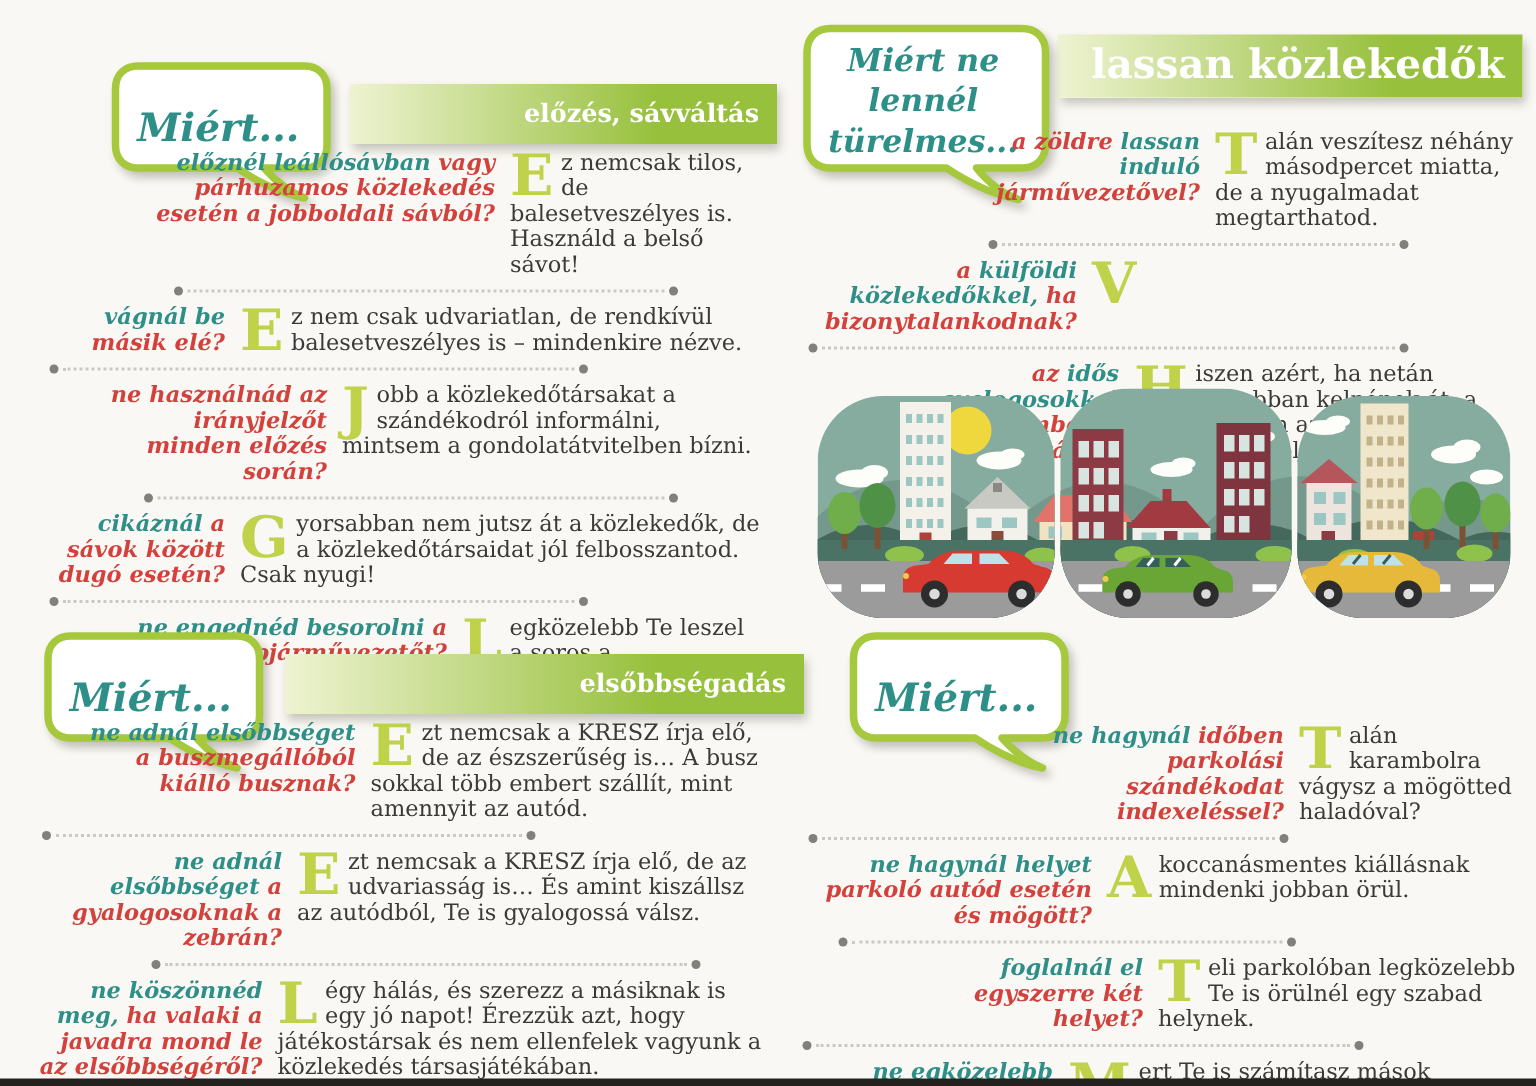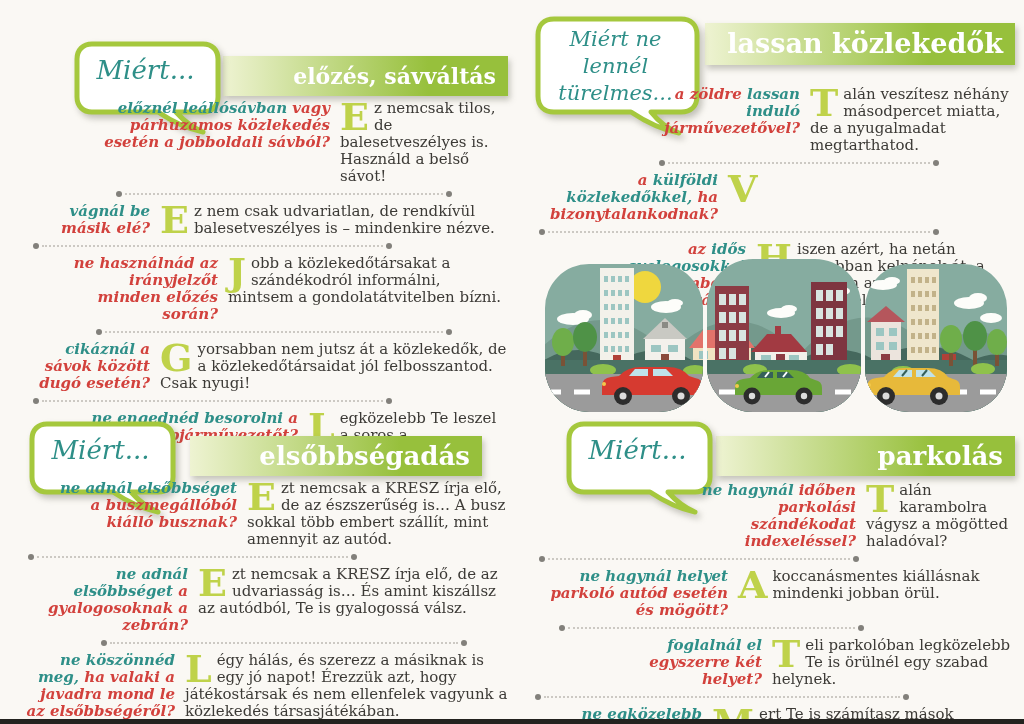--- a/index.html
+++ b/index.html
@@ -14,23 +14,23 @@
     background:linear-gradient(90deg,var(--band1) 0%,var(--band2) 72%,var(--band2) 100%);
     color:#fff;font-weight:bold;text-align:right;
     box-shadow:2px 4px 6px rgba(110,110,95,.38);
   }
   .band span{display:block;padding-right:12px}
   .bubble{position:absolute;filter:drop-shadow(3px 4px 3px rgba(110,110,95,.4))}
   .bubble svg{position:absolute;left:0;top:0}
   .bubble-shape{fill:#ffffff;stroke:var(--bubble-border);stroke-width:5;stroke-linejoin:round}
   .btxt{
     position:absolute;left:6px;right:10px;text-align:center;
-    color:var(--teal);font-weight:normal;font-style:italic;
-  }
-  .btxt-one{top:8px;font-size:26px;line-height:44px}
+    color:var(--teal);font-weight:bold;font-style:italic;
+  }
+  .btxt-one{top:24px;font-size:26px;line-height:44px}
   .btxt-three{top:12px;font-size:21px;line-height:27px}
   .btxt span{display:block}
   .rows{position:absolute;left:0;right:0}
   .qa{display:flex;gap:10px;align-items:flex-start}
   .q{
     flex:none;text-align:right;box-sizing:border-box;
     font-style:italic;font-weight:bold;font-size:15px;line-height:17px;
   }
   .q .teal{color:var(--teal)}
   .q .red{color:var(--red)}
@@ -49,21 +49,21 @@
   }
   .sep::before{left:-9px}
   .sep::after{right:-9px}
   .illu{position:absolute;left:545px;top:256px}
   .scan-edge{position:absolute;left:0;right:0;bottom:0;height:5px;background:#23221f}
 </style>
 </head>
 <body>
 
 <section class="sec" style="left:30px;top:40px;width:478px;height:360px">
-  <div class="band" style="left:193px;top:16px;width:285px;height:40px;font-size:22px;line-height:40px">
+  <div class="band" style="left:203px;top:16px;width:285px;height:40px;font-size:17px;line-height:40px">
     <span>előzés, sávváltás</span>
   </div>
   <div class="bubble" style="left:40px;top:0;width:155px;height:95px">
     <svg width="155" height="95" viewBox="0 0 155 95">
       <path class="bubble-shape" d="M22,4 H133 C142,4 148,10 148,19 V57 C148,66 142,72 133,72 H106 C114,81 123,88 133,92 C118,89 103,82 88,72 H22 C13,72 7,66 7,57 V19 C7,10 13,4 22,4 Z"></path>
     </svg>
     <div class="btxt btxt-one">
       <span>Miért...</span>
     </div>
   </div>
@@ -318,21 +318,21 @@
       <rect x="322" y="127" width="4" height="4" rx="2" fill="#f2c94c"></rect>
       <circle cx="341" cy="140" r="9" fill="#2d2d2d"></circle>
         <circle cx="341" cy="140" r="3.5" fill="#dcdcdc"></circle>
       <circle cx="394" cy="140" r="9" fill="#2d2d2d"></circle>
         <circle cx="394" cy="140" r="3.5" fill="#dcdcdc"></circle>
     </g>
   </g>
 </svg>
 
 <section class="sec" style="left:25px;top:418px;width:483px;height:260px">
-  <div class="band" style="left:165px;top:18px;width:292px;height:40px;font-size:26px;line-height:40px">
+  <div class="band" style="left:165px;top:18px;width:346px;height:40px;font-size:17px;line-height:40px">
     <span>elsőbbségadás</span>
   </div>
   <div class="bubble" style="left:0px;top:2px;width:155px;height:95px">
     <svg width="155" height="95" viewBox="0 0 155 95">
       <path class="bubble-shape" d="M22,4 H133 C142,4 148,10 148,19 V57 C148,66 142,72 133,72 H106 C114,81 123,88 133,92 C118,89 103,82 88,72 H22 C13,72 7,66 7,57 V19 C7,10 13,4 22,4 Z"></path>
     </svg>
     <div class="btxt btxt-one">
       <span>Miért...</span>
     </div>
   </div>
@@ -357,23 +357,20 @@
       <div class="q" style="width:150px">
         <span class="teal">ne köszönnéd meg,</span>
         <span class="red">ha valaki a javadra mond le az elsőbbségéről?</span>
       </div>
       <div class="a"><span class="cap">L</span><span>égy hálás, és szerezz a másiknak is egy jó napot! Érezzük azt, hogy játékostársak és nem ellenfelek vagyunk a közlekedés társasjátékában.</span></div>
     </div>
   </div>
 </section>
 
 <section class="sec" style="left:538px;top:418px;width:477px;height:280px">
-  <div class="band" style="left:178px;top:18px;width:299px;height:40px;font-size:26px;line-height:40px">
-    <span>parkolás</span>
-  </div>
   <div class="bubble" style="left:24px;top:2px;width:155px;height:95px">
     <svg width="155" height="95" viewBox="0 0 155 95">
       <path class="bubble-shape" d="M22,4 H133 C142,4 148,10 148,19 V57 C148,66 142,72 133,72 H106 C114,81 123,88 133,92 C118,89 103,82 88,72 H22 C13,72 7,66 7,57 V19 C7,10 13,4 22,4 Z"></path>
     </svg>
     <div class="btxt btxt-one">
       <span>Miért...</span>
     </div>
   </div>
   <div class="rows" style="top:64px">
     <div class="qa">

